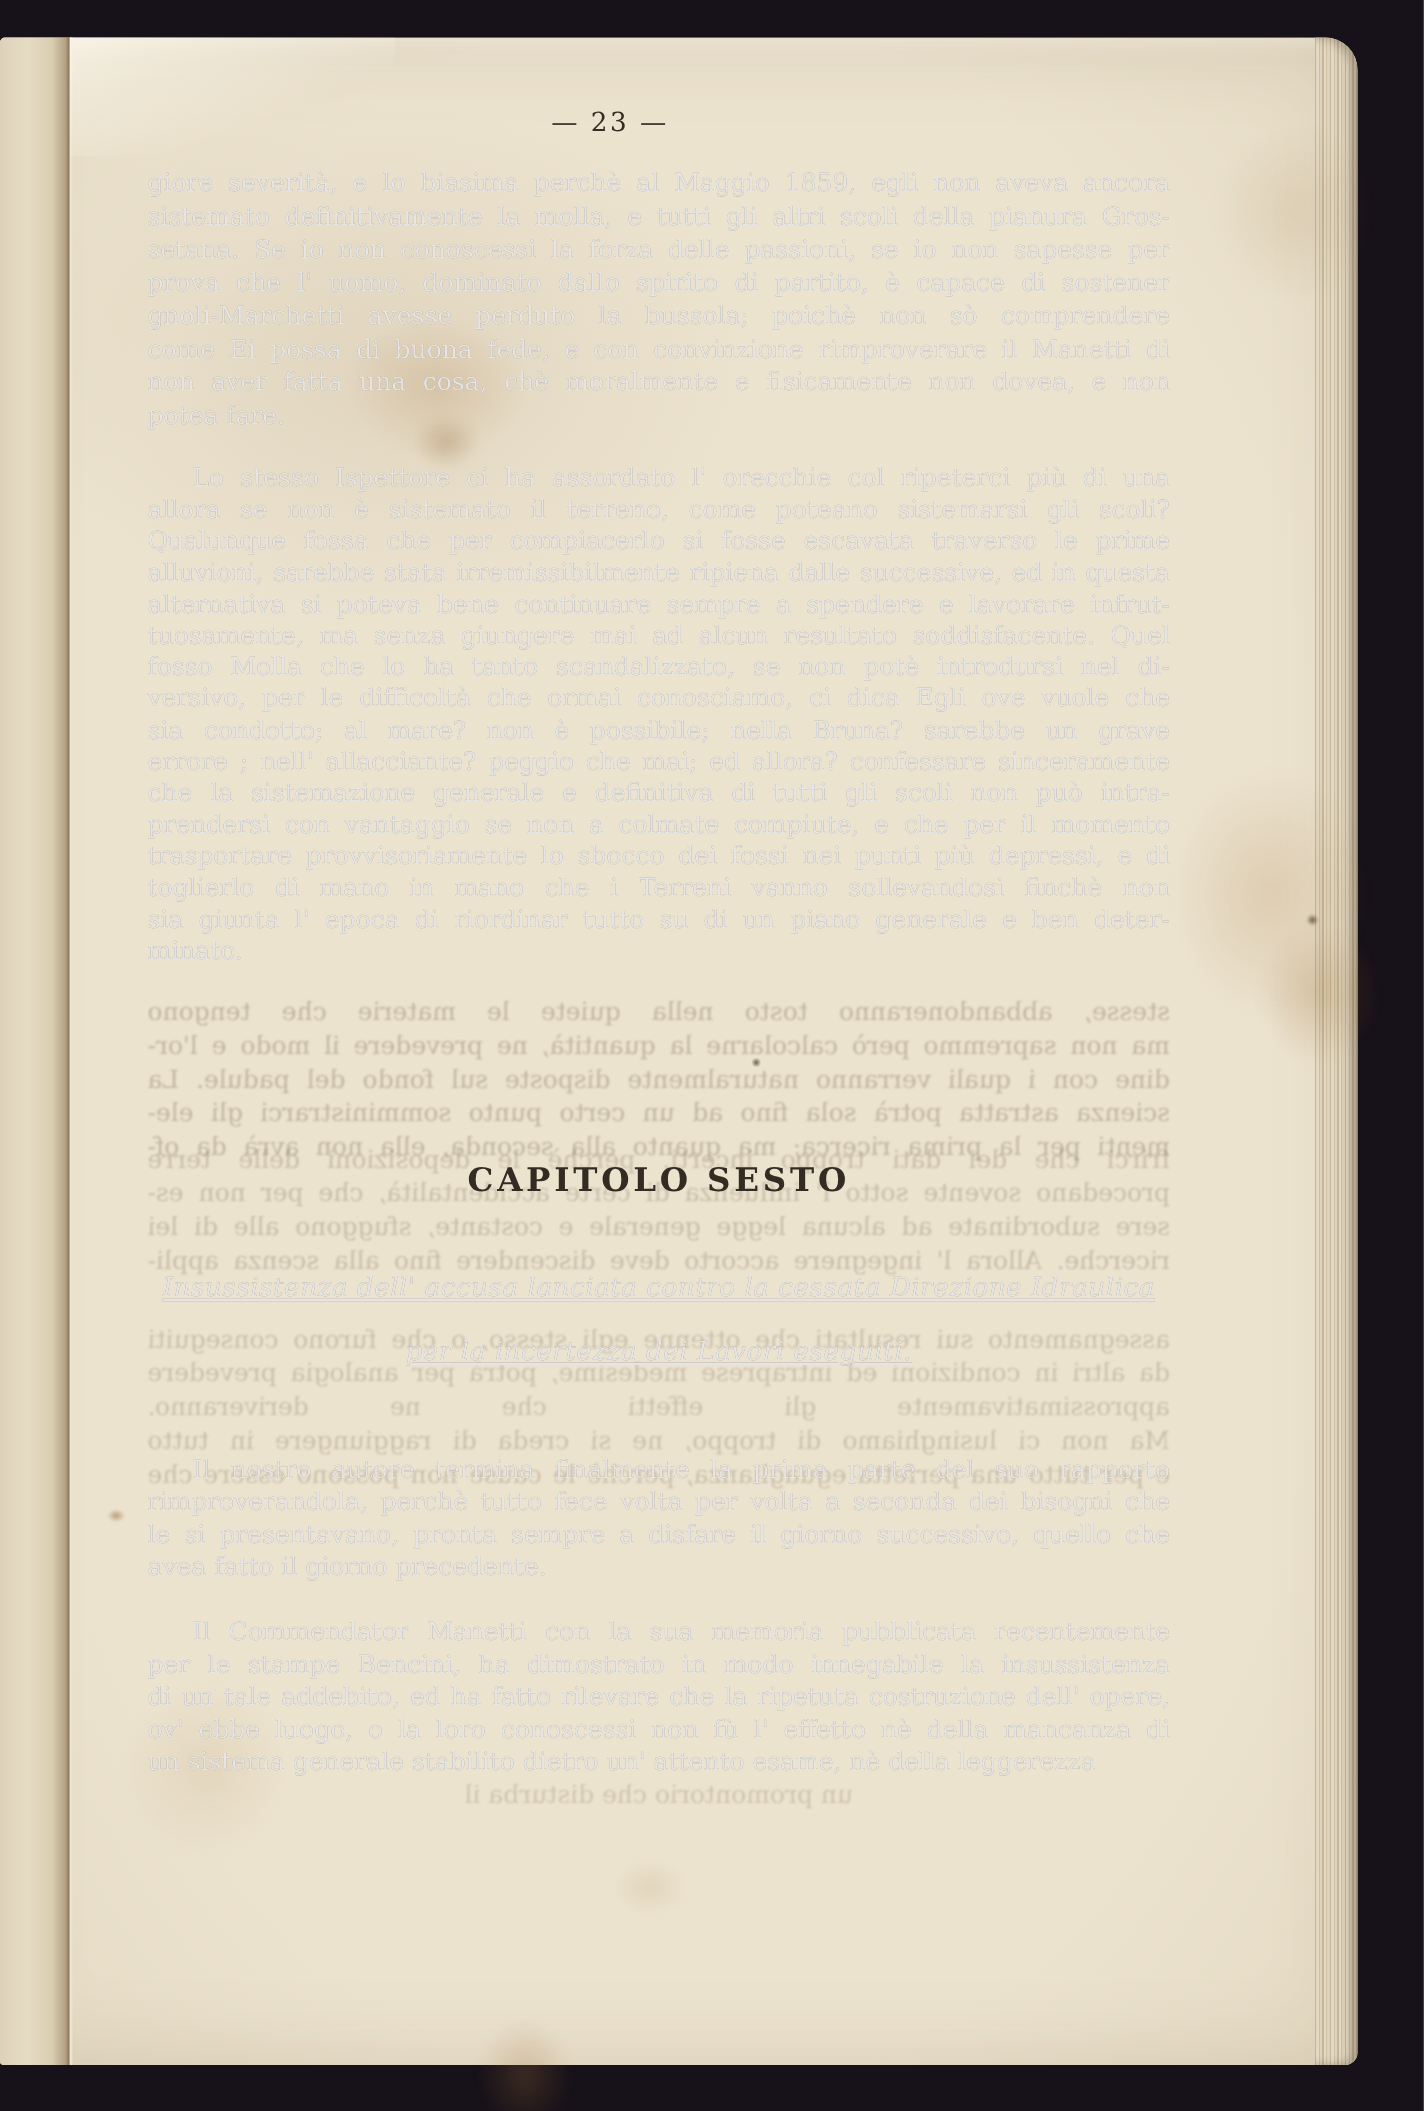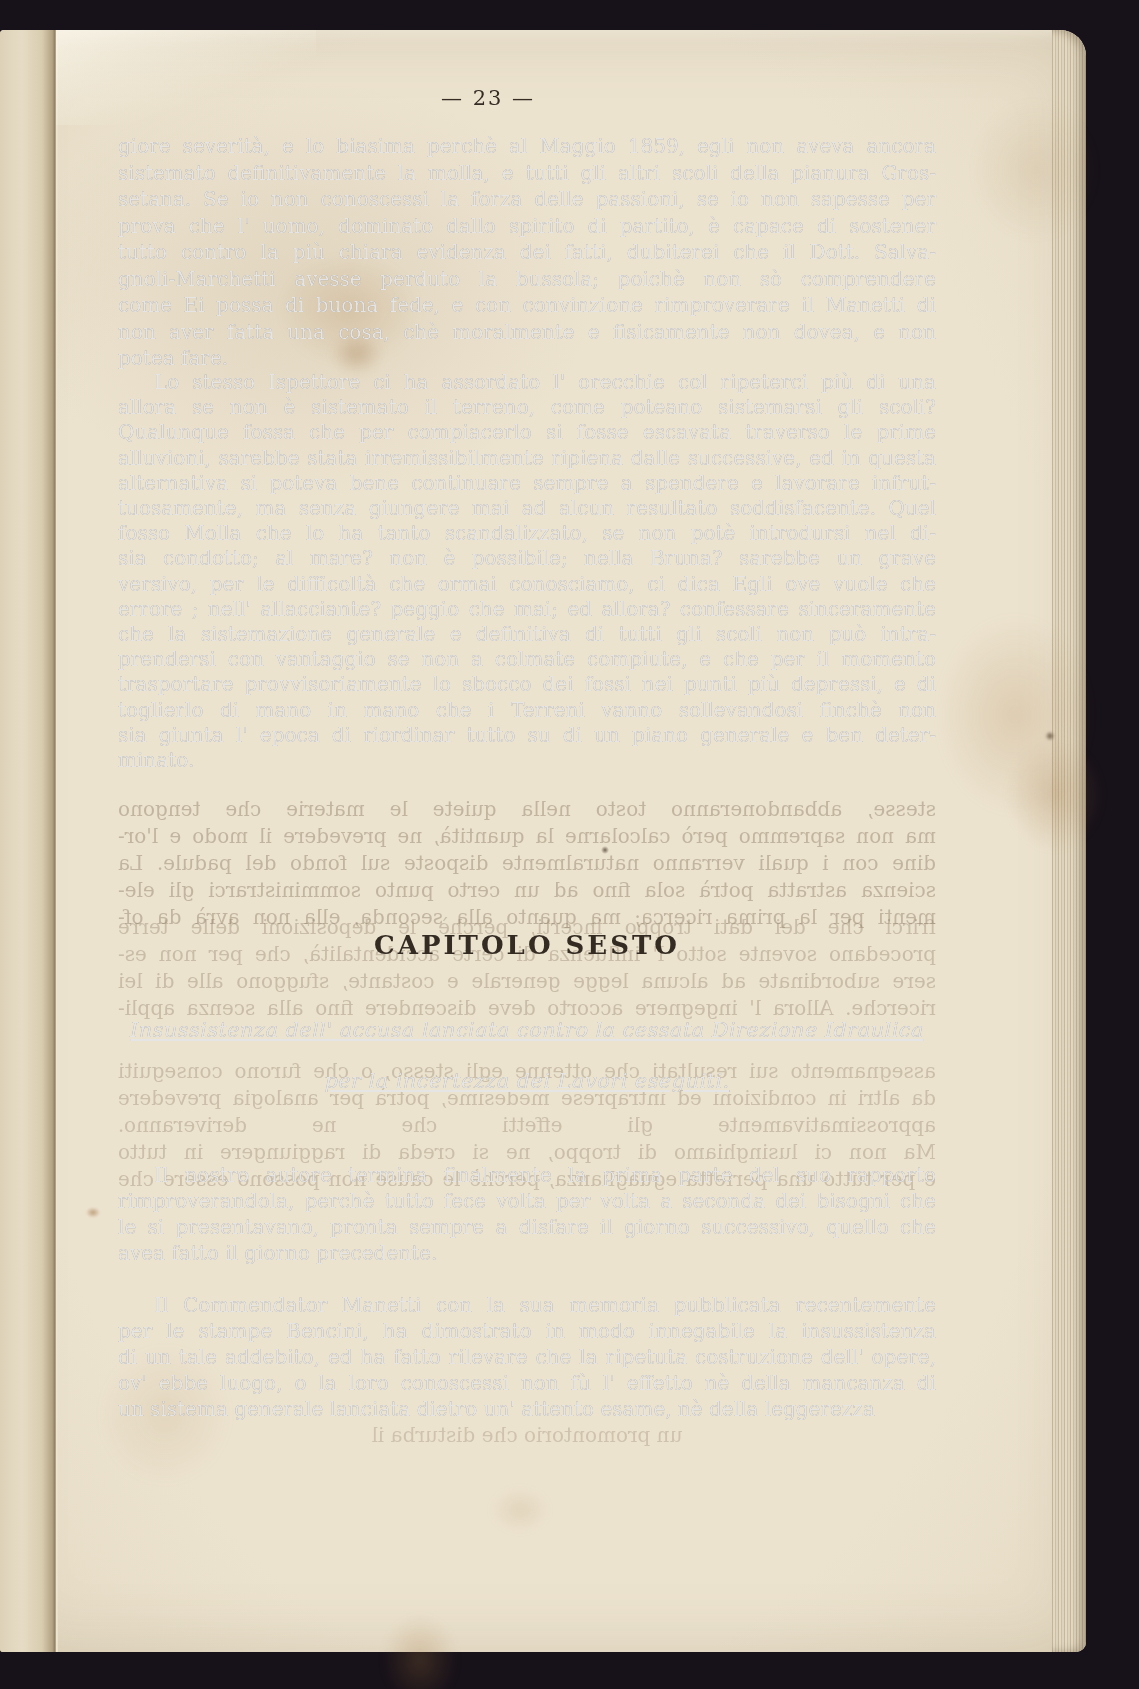--- a/index.html
+++ b/index.html
@@ -158,37 +158,36 @@
     <div class="text-line">un promontorio che disturba il</div>
   </div>
 
 <div class="pagenum">— 23 —</div>
 
 <div id="para1" class="textblock">
     <div class="text-line jl">giore severità, e lo biasima perchè al Maggio 1859, egli non aveva ancora</div>
     <div class="text-line jl">sistemato definitivamente la molla, e tutti gli altri scoli della pianura Gros-</div>
     <div class="text-line jl">setana. Se io non conoscessi la forza delle passioni, se io non sapesse per</div>
     <div class="text-line jl">prova che l' uomo, dominato dallo spirito di partito, è capace di sostener</div>
-    <div class="text-line jl">tutto contro la più chiara evidenza dei fatti, dubiterei che il Dott. Salva-</div>
     <div class="text-line jl">gnoli-Marchetti avesse perduto la bussola; poichè non sò comprendere</div>
     <div class="text-line jl">come Ei possa di buona fede, e con convinzione rimproverare il Manetti di</div>
     <div class="text-line jl">non aver fatta una cosa, chè moralmente e fisicamente non dovea, e non</div>
     <div class="text-line">potea fare.</div>
   </div>
 
 <div id="para2" class="textblock">
     <div class="text-line jl indent">Lo stesso Ispettore ci ha assordato l' orecchie col ripeterci più di una</div>
     <div class="text-line jl">allora se non è sistemato il terreno, come poteano sistemarsi gli scoli?</div>
     <div class="text-line jl">Qualunque fossa che per compiacerlo si fosse escavata traverso le prime</div>
     <div class="text-line jl">alluvioni, sarebbe stata irremissibilmente ripiena dalle successive, ed in questa</div>
     <div class="text-line jl">alternativa si poteva bene continuare sempre a spendere e lavorare infrut-</div>
     <div class="text-line jl">tuosamente, ma senza giungere mai ad alcun resultato soddisfacente. Quel</div>
     <div class="text-line jl">fosso Molla che lo ha tanto scandalizzato, se non potè introdursi nel di-</div>
+    <div class="text-line jl">versivo, per le difficoltà che ormai conosciamo, ci dica Egli ove vuole che</div>
     <div class="text-line jl">sia condotto; al mare? non è possibile; nella Bruna? sarebbe un grave</div>
-    <div class="text-line jl">versivo, per le difficoltà che ormai conosciamo, ci dica Egli ove vuole che</div>
     <div class="text-line jl">errore ; nell' allacciante? peggio che mai; ed allora? confessare sinceramente</div>
     <div class="text-line jl">che la sistemazione generale e definitiva di tutti gli scoli non può intra-</div>
     <div class="text-line jl">prendersi con vantaggio se non a colmate compiute, e che per il momento</div>
     <div class="text-line jl">trasportare provvisoriamente lo sbocco dei fossi nei punti più depressi, e di</div>
     <div class="text-line jl">toglierlo di mano in mano che i Terreni vanno sollevandosi finchè non</div>
     <div class="text-line jl">sia giunta l' epoca di riordinar tutto su di un piano generale e ben deter-</div>
     <div class="text-line">minato.</div>
   </div>
 
 <div class="chapter-heading">CAPITOLO SESTO</div>
@@ -203,14 +202,14 @@
     <div class="text-line jl">rimproverandola, perchè tutto fece volta per volta a seconda dei bisogni che</div>
     <div class="text-line jl">le si presentavano, pronta sempre a disfare il giorno successivo, quello che</div>
     <div class="text-line">avea fatto il giorno precedente.</div>
   </div>
 
 <div id="para4" class="textblock">
     <div class="text-line jl indent">Il Commendator Manetti con la sua memoria pubblicata recentemente</div>
     <div class="text-line jl">per le stampe Bencini, ha dimostrato in modo innegabile la insussistenza</div>
     <div class="text-line jl">di un tale addebito, ed ha fatto rilevare che la ripetuta costruzione dell' opere,</div>
     <div class="text-line jl">ov' ebbe luogo, o la loro conoscessi non fù l' effetto nè della mancanza di</div>
-    <div class="text-line">un sistema generale lanciata dietro un' attento esame, nè della leggerezza</div>
+    <div class="text-line">un sistema generale stabilito dietro un' attento esame, nè della leggerezza</div>
   </div>
 
 </body></html>

